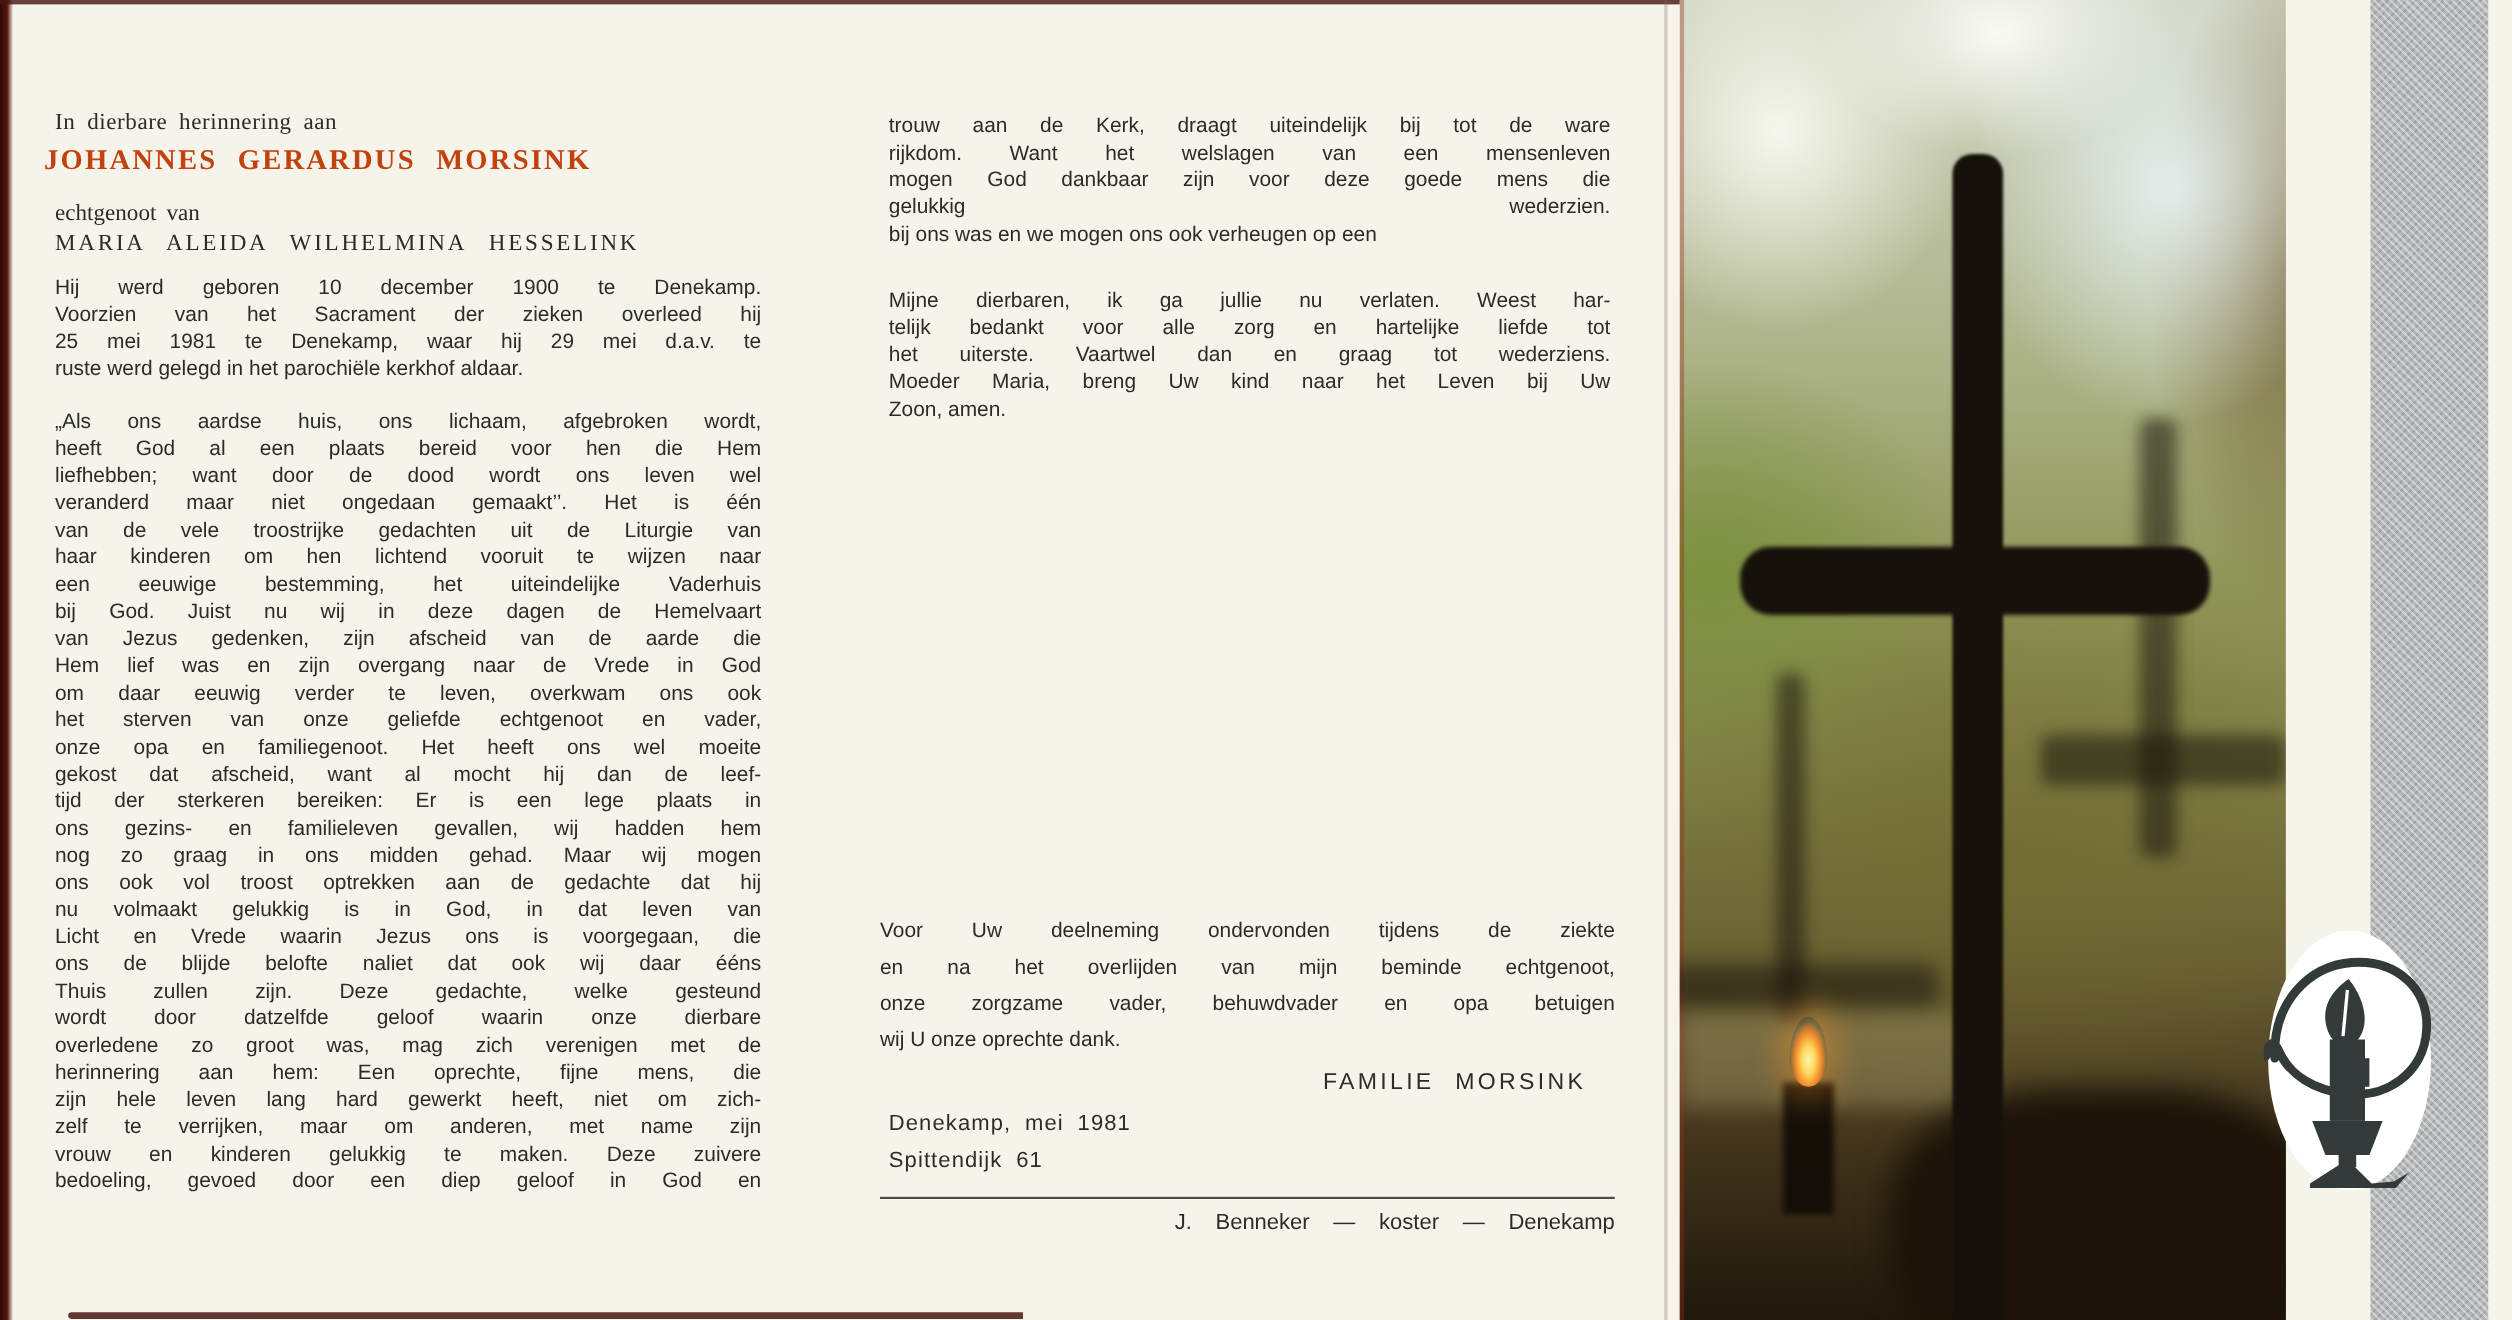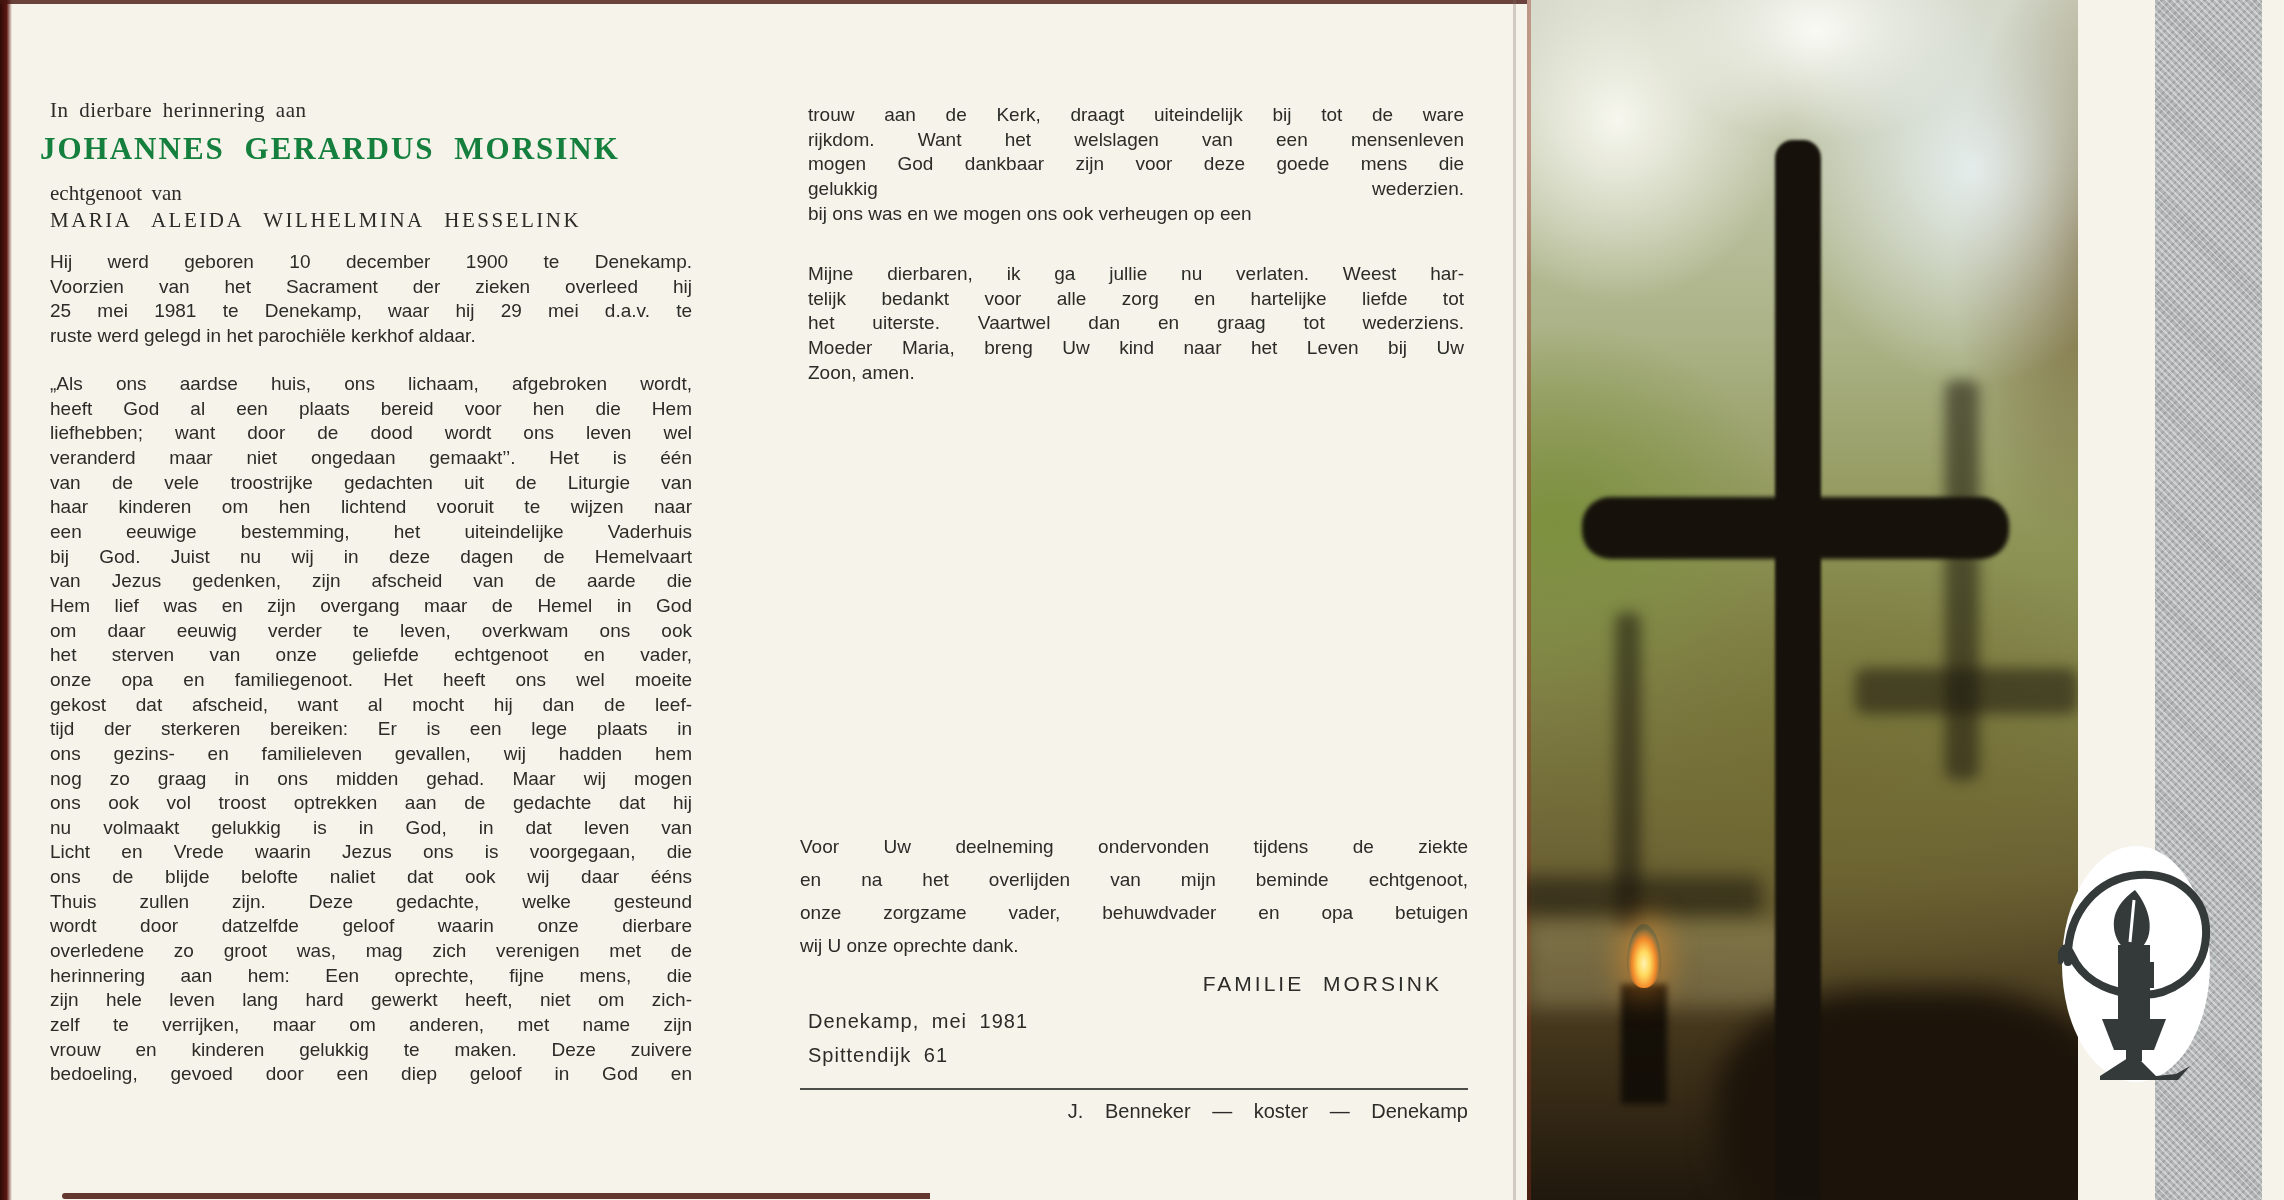--- a/index.html
+++ b/index.html
@@ -15,22 +15,22 @@
   #scan-left-edge{left:0;top:0;width:12px;height:1200px;
     background:linear-gradient(90deg,#2e0a07 0%,#5a1712 55%,rgba(90,23,18,0) 100%);}
   #scan-top-edge{left:0;top:0;width:1530px;height:4px;background:#47150f;opacity:.8;}
   #scan-bottom-edge{left:62px;top:1193px;width:868px;height:6px;background:#47150f;
     border-radius:6px 0 0 6px;opacity:.85;}
   #fold-line{left:1513px;top:0;width:3px;height:1200px;background:rgba(120,110,95,.30);}
 
   
   .center{text-align:left;font-family:Liberation Serif, serif;}
   #intro-line{left:50px;top:98px;width:642px;font-size:21px;word-spacing:5px;letter-spacing:.5px;}
-  #deceased-name{left:40px;top:131px;width:662px;font-size:31px;font-weight:bold;
-    letter-spacing:2px;word-spacing:10px;color:#15803d;}
+  #deceased-name{left:40px;top:131px;width:662px;font-size:26px;font-weight:bold;
+    letter-spacing:2px;word-spacing:10px;color:#c2410c;}
   #spouse-of-line{left:50px;top:181px;width:642px;font-size:21px;word-spacing:4px;}
   #spouse-name{left:50px;top:208px;width:642px;font-size:21px;letter-spacing:2.5px;word-spacing:13px;}
 
   .para{font-size:19px;}
   .para .line{height:24.66px;line-height:24.66px;text-align:justify;text-align-last:justify;
     overflow:hidden;white-space:nowrap;}
   .para .line:last-child{text-align-last:left;}
   .para.cont .line:last-child{text-align-last:justify;}
 
   #p-birth{left:50px;top:250px;width:642px;}
@@ -109,21 +109,21 @@
 <div class="abs para cont" id="p-left-long">
     <div class="line">„Als ons aardse huis, ons lichaam, afgebroken wordt,</div>
     <div class="line">heeft God al een plaats bereid voor hen die Hem</div>
     <div class="line">liefhebben; want door de dood wordt ons leven wel</div>
     <div class="line">veranderd maar niet ongedaan gemaakt’’. Het is één</div>
     <div class="line">van de vele troostrijke gedachten uit de Liturgie van</div>
     <div class="line">haar kinderen om hen lichtend vooruit te wijzen naar</div>
     <div class="line">een eeuwige bestemming, het uiteindelijke Vaderhuis</div>
     <div class="line">bij God. Juist nu wij in deze dagen de Hemelvaart</div>
     <div class="line">van Jezus gedenken, zijn afscheid van de aarde die</div>
-    <div class="line">Hem lief was en zijn overgang maar de Hemel in God</div>
+    <div class="line">Hem lief was en zijn overgang naar de Vrede in God</div>
     <div class="line">om daar eeuwig verder te leven, overkwam ons ook</div>
     <div class="line">het sterven van onze geliefde echtgenoot en vader,</div>
     <div class="line">onze opa en familiegenoot. Het heeft ons wel moeite</div>
     <div class="line">gekost dat afscheid, want al mocht hij dan de leef-</div>
     <div class="line">tijd der sterkeren bereiken: Er is een lege plaats in</div>
     <div class="line">ons gezins- en familieleven gevallen, wij hadden hem</div>
     <div class="line">nog zo graag in ons midden gehad. Maar wij mogen</div>
     <div class="line">ons ook vol troost optrekken aan de gedachte dat hij</div>
     <div class="line">nu volmaakt gelukkig is in God, in dat leven van</div>
     <div class="line">Licht en Vrede waarin Jezus ons is voorgegaan, die</div>

